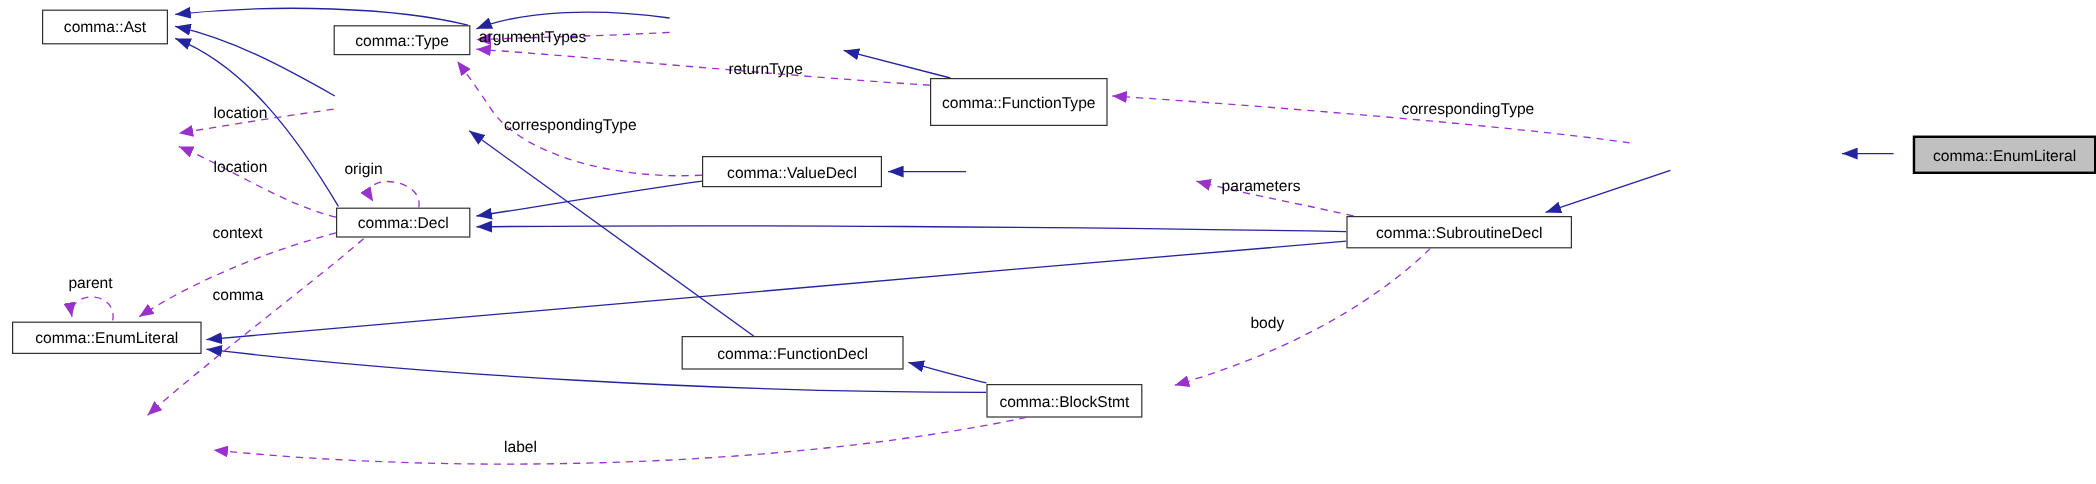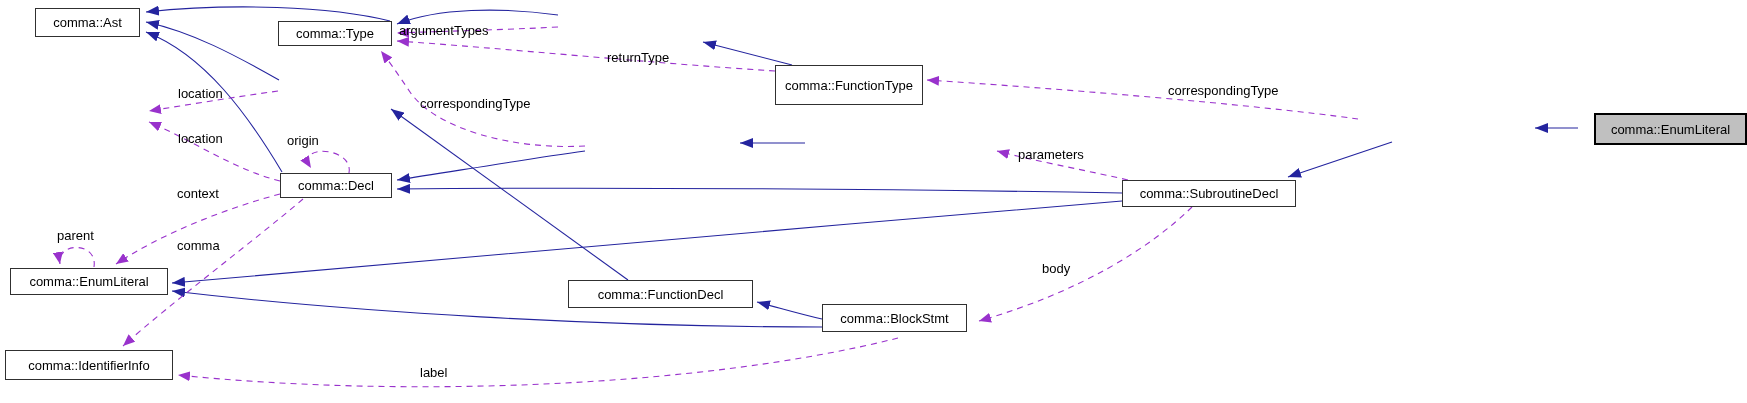--- a/index.html
+++ b/index.html
@@ -73,27 +73,27 @@
     <path class="dashed-edge" d="M 94,267 C 98,241 56,242 60,264" marker-end="url(#arr-p)"></path>
     <path class="dashed-edge" d="M 303,199 C 255,240 172,302 123,346" marker-end="url(#arr-p)"></path>
     <path class="dashed-edge" d="M 1128,180 C 1075,168 1035,161 997,151" marker-end="url(#arr-p)"></path>
     <path class="dashed-edge" d="M 1192,207 C 1150,248 1080,292 979,321" marker-end="url(#arr-p)"></path>
     <path class="dashed-edge" d="M 898,338 C 700,388 400,398 178,375" marker-end="url(#arr-p)"></path>
   </svg>
 
   <div class="node" style="left:35px;top:8px;width:105px;height:29px">comma::Ast</div>
   <div class="node" style="left:278px;top:21px;width:114px;height:25px">comma::Type</div>
   <div class="node" style="left:775px;top:65px;width:148px;height:40px">comma::FunctionType</div>
+  <div class="node" style="left:585px;top:130px;width:150px;height:26px">comma::ValueDecl</div>
   <div class="node highlight" style="left:1594px;top:113px;width:153px;height:32px">comma::EnumLiteral</div>
   <div class="node" style="left:280px;top:173px;width:112px;height:25px">comma::Decl</div>
-  <div class="node" style="left:1122px;top:180px;width:174px;height:27px">comma::SubroutineDecl</div>
+  <div class="node" style="left:1122px;top:180px;width:188px;height:27px">comma::SubroutineDecl</div>
   <div class="node" style="left:10px;top:268px;width:158px;height:27px">comma::EnumLiteral</div>
   <div class="node" style="left:568px;top:280px;width:185px;height:28px">comma::FunctionDecl</div>
-  <div class="node" style="left:822px;top:304px;width:145px;height:28px">comma::BlockStmt</div>
-  <div class="node" style="left:5px;top:350px;width:168px;height:30px">comma::IdentifierInfo</div>
+  <div class="node" style="left:822px;top:320px;width:130px;height:28px">comma::BlockStmt</div>
 
   <span class="edge-label" style="left:399px;top:23px">argumentTypes</span>
   <span class="edge-label" style="left:607px;top:50px">returnType</span>
   <span class="edge-label" style="left:420px;top:96px">correspondingType</span>
   <span class="edge-label" style="left:1168px;top:83px">correspondingType</span>
   <span class="edge-label" style="left:178px;top:86px">location</span>
   <span class="edge-label" style="left:178px;top:131px">location</span>
   <span class="edge-label" style="left:287px;top:133px">origin</span>
   <span class="edge-label" style="left:177px;top:186px">context</span>
   <span class="edge-label" style="left:57px;top:228px">parent</span>

